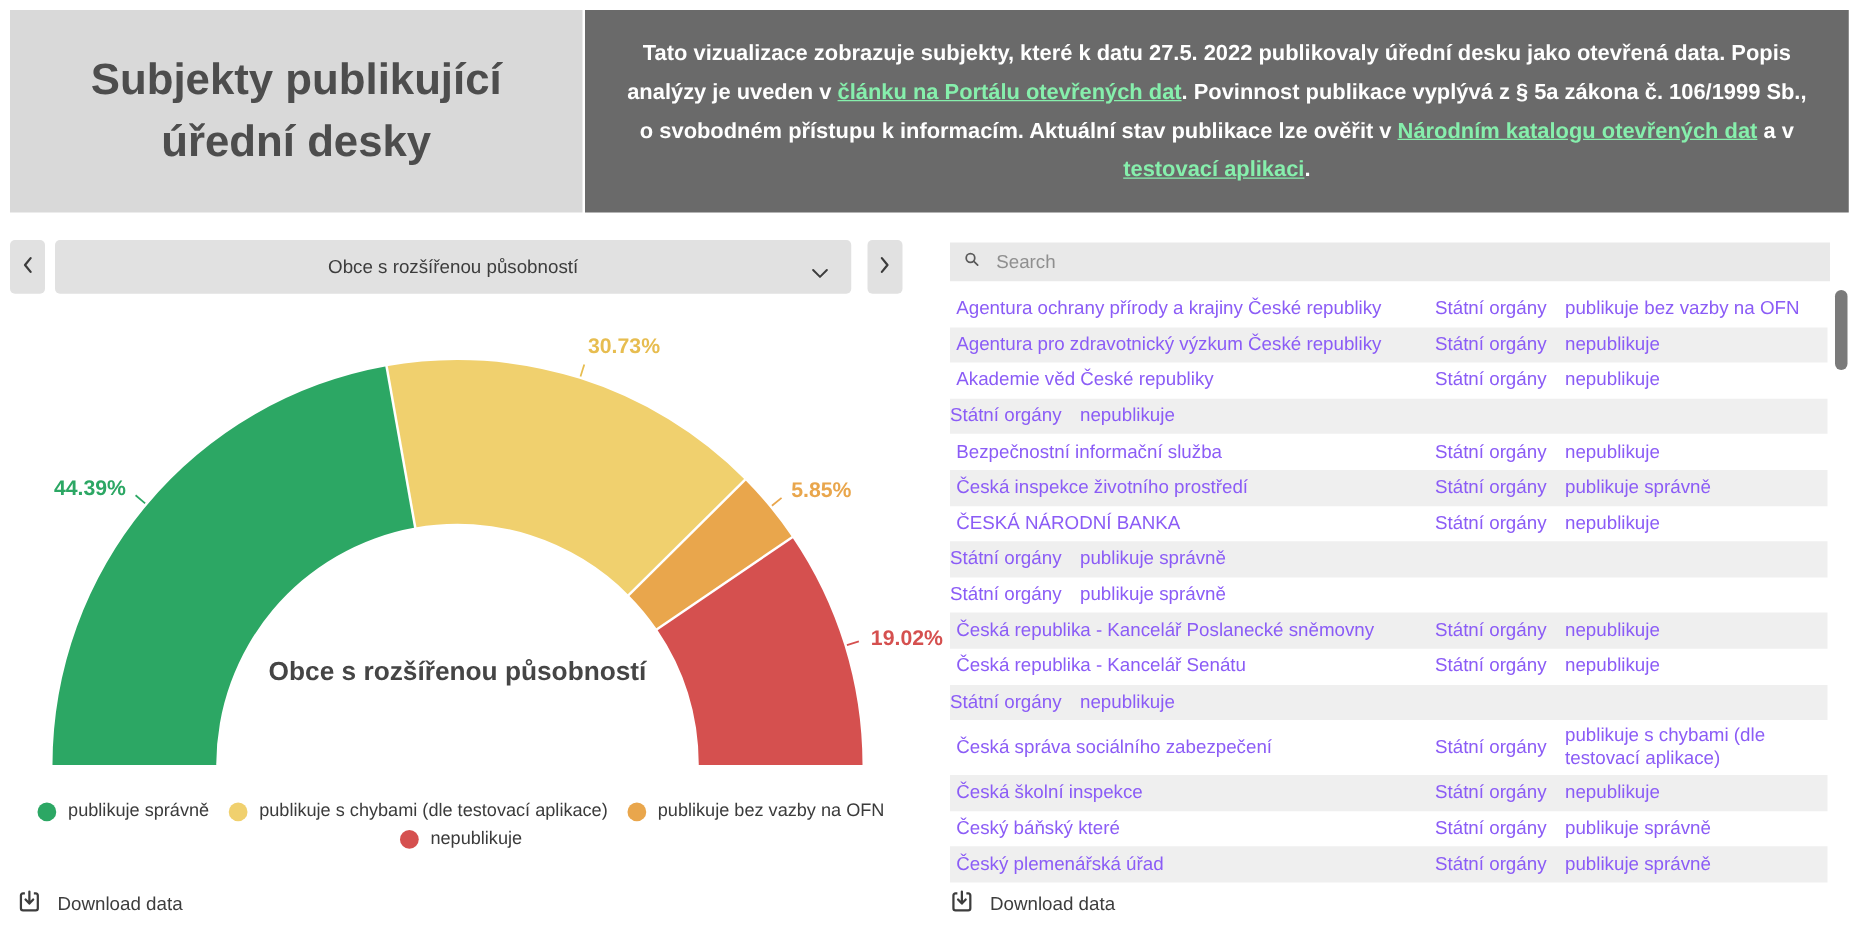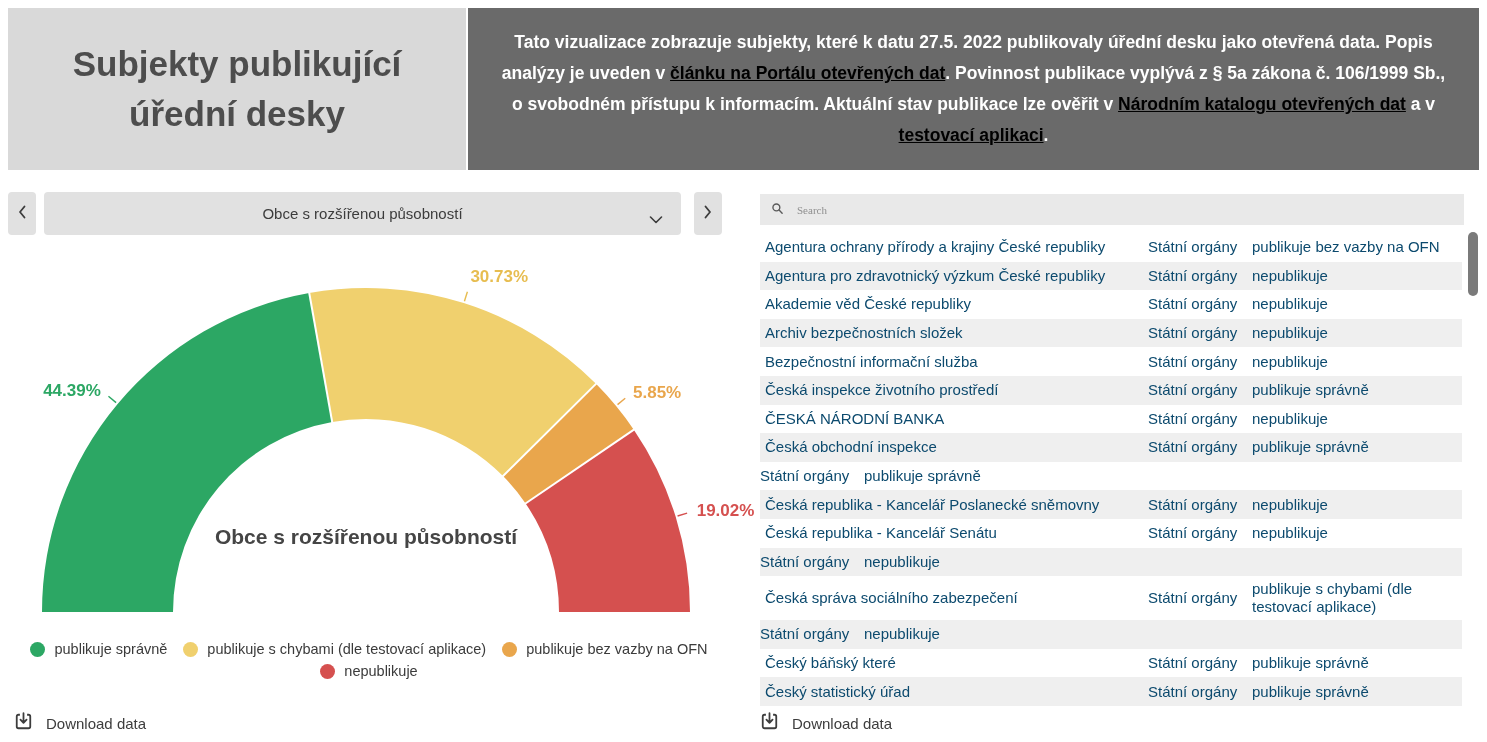--- a/index.html
+++ b/index.html
@@ -10,21 +10,21 @@
   
   .title-box { position:absolute; left:8px; top:8px; width:458px; height:162px;
     background:#d9d9d9; display:flex; align-items:center; justify-content:center;
     text-align:center; font-weight:bold; font-size:35px; line-height:1.42;
     color:#4d4d4d; padding:0 52px; }
   .desc-box { position:absolute; left:468px; top:8px; width:1011px; height:162px;
     background:#6a6a6a; color:#fff; display:flex; align-items:center;
     padding:0 28px; }
   .desc-inner { width:100%; text-align:center; font-weight:bold;
     font-size:17.5px; line-height:31px; }
-  .desc-inner a { color:#000000; text-decoration:underline; cursor:pointer; }
+  .desc-inner a { color:#86efac; text-decoration:underline; cursor:pointer; }
 
   
   .nav-btn { position:absolute; top:192px; width:28px; height:43px;
     background:#e1e1e1; border:none; border-radius:4px; cursor:pointer;
     display:flex; align-items:center; justify-content:center; }
   .nav-btn.prev { left:8px; } .nav-btn.next { left:694px; }
   .dropdown { position:absolute; left:44px; top:192px; width:637px; height:43px;
     background:#e1e1e1; border-radius:4px; display:flex; align-items:center;
     justify-content:center; font-size:15px; color:#3c3c3c; cursor:pointer; }
   .dropdown .dd-caret { position:absolute; right:18px; top:18px; }
@@ -41,27 +41,27 @@
   .download { position:absolute; display:flex; align-items:center; gap:13px;
     font-size:15px; color:#3d3d3d; cursor:pointer;justify-content:space-between; }
   .download.left { left:14px; top:712px; }
   .download.right { left:760px; top:712px; }
 
   
   .search-box { position:absolute; left:760px; top:194px; width:704px; height:31px;
     background:#e9e9e9; display:flex; align-items:center; padding:0 11px; }
   .search-box svg { flex:none; margin-right:13px; }
   .search-box input { flex:1; border:none; background:transparent; outline:none;
-    font-size:11px; color:#0369a1; font-family:Liberation Serif, serif; }
+    font-size:15px; color:#0369a1; font-family:Liberation Sans, sans-serif; }
   .search-box input::placeholder { color:#8f8f8f; }
 
   .table { position:absolute; left:760px; top:233px; width:702px; }
   .trow { display:flex; align-items:center; min-height:28.6px; }
   .trow:nth-child(even) { background:#efefef; }
-  .tcell { font-size:15px; color:#0c4a6e; line-height:18px; }
+  .tcell { font-size:15px; color:#8b5cf6; line-height:18px; }
   .c-name { width:388px; padding:4px 8px 4px 5px; }
   .c-cat { width:104px; padding:4px 4px 4px 0; }
   .c-status { flex:1; padding:4px 6px 4px 0; }
 
   .scroll-thumb { position:absolute; left:1468px; top:232px; width:10px;
     height:64px; background:#7a7a7a; border-radius:5px; cursor:grab; }
 </style>
 </head>
 <body>
 
@@ -171,41 +171,39 @@
         <div class="tcell c-name">Agentura pro zdravotnický výzkum České republiky</div>
         <div class="tcell c-cat">Státní orgány</div>
         <div class="tcell c-status">nepublikuje</div>
       </div>
       <div class="trow">
         <div class="tcell c-name">Akademie věd České republiky</div>
         <div class="tcell c-cat">Státní orgány</div>
         <div class="tcell c-status">nepublikuje</div>
       </div>
       <div class="trow">
-        <div class="tcell c-name">Archiv bezpečnostních složek</div>
         <div class="tcell c-cat">Státní orgány</div>
         <div class="tcell c-status">nepublikuje</div>
       </div>
       <div class="trow">
         <div class="tcell c-name">Bezpečnostní informační služba</div>
         <div class="tcell c-cat">Státní orgány</div>
         <div class="tcell c-status">nepublikuje</div>
       </div>
       <div class="trow">
         <div class="tcell c-name">Česká inspekce životního prostředí</div>
         <div class="tcell c-cat">Státní orgány</div>
         <div class="tcell c-status">publikuje správně</div>
       </div>
       <div class="trow">
         <div class="tcell c-name">ČESKÁ NÁRODNÍ BANKA</div>
         <div class="tcell c-cat">Státní orgány</div>
         <div class="tcell c-status">nepublikuje</div>
       </div>
       <div class="trow">
-        <div class="tcell c-name">Česká obchodní inspekce</div>
         <div class="tcell c-cat">Státní orgány</div>
         <div class="tcell c-status">publikuje správně</div>
       </div>
       <div class="trow">
         <div class="tcell c-cat">Státní orgány</div>
         <div class="tcell c-status">publikuje správně</div>
       </div>
       <div class="trow">
         <div class="tcell c-name">Česká republika - Kancelář Poslanecké sněmovny</div>
         <div class="tcell c-cat">Státní orgány</div>
@@ -219,30 +217,31 @@
       <div class="trow">
         <div class="tcell c-cat">Státní orgány</div>
         <div class="tcell c-status">nepublikuje</div>
       </div>
       <div class="trow">
         <div class="tcell c-name">Česká správa sociálního zabezpečení</div>
         <div class="tcell c-cat">Státní orgány</div>
         <div class="tcell c-status">publikuje s chybami (dle testovací aplikace)</div>
       </div>
       <div class="trow">
+        <div class="tcell c-name">Česká školní inspekce</div>
         <div class="tcell c-cat">Státní orgány</div>
         <div class="tcell c-status">nepublikuje</div>
       </div>
       <div class="trow">
         <div class="tcell c-name">Český báňský které</div>
         <div class="tcell c-cat">Státní orgány</div>
         <div class="tcell c-status">publikuje správně</div>
       </div>
       <div class="trow">
-        <div class="tcell c-name">Český statistický úřad</div>
+        <div class="tcell c-name">Český plemenářská úřad</div>
         <div class="tcell c-cat">Státní orgány</div>
         <div class="tcell c-status">publikuje správně</div>
       </div>
     </div>
 
   <div class="scroll-thumb"></div>
 
   <div class="download right">
     <span>
       <svg width="19" height="19" viewBox="0 0 18 18">

